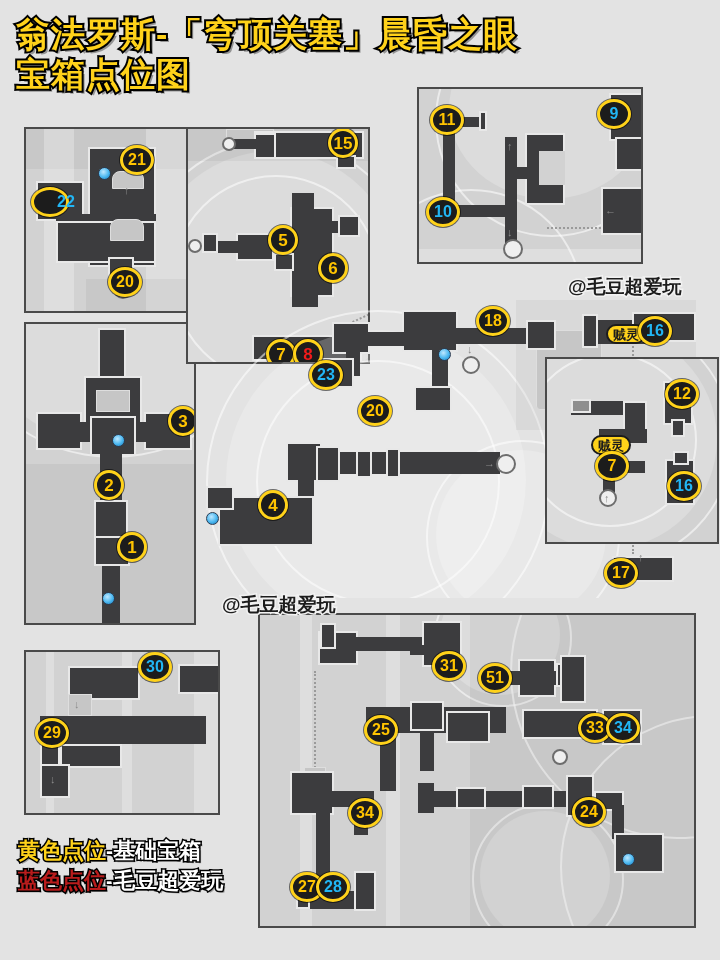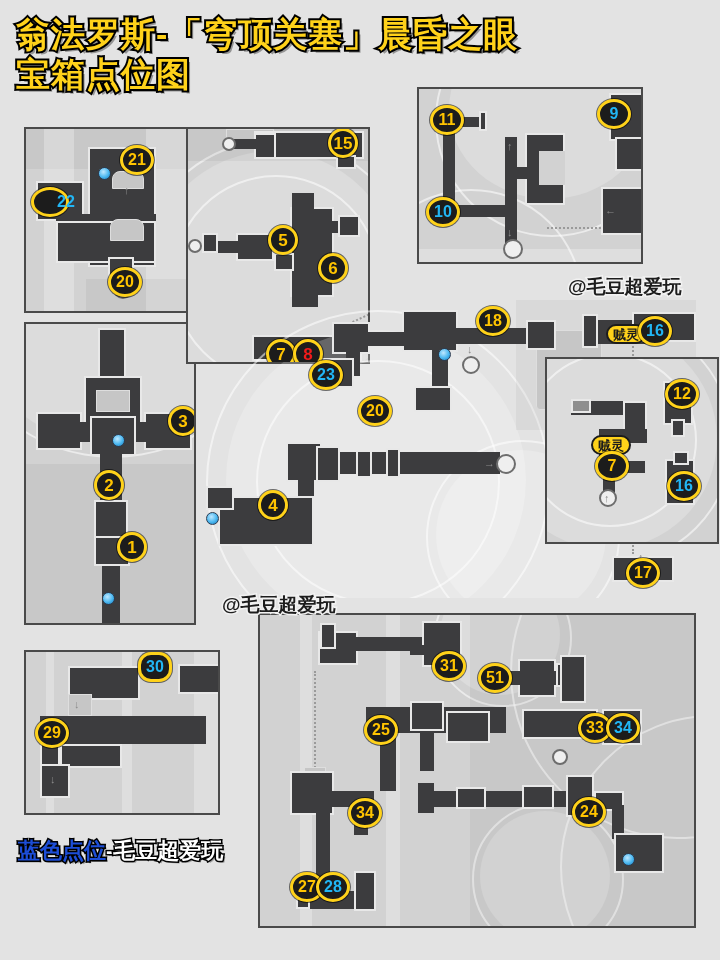--- a/index.html
+++ b/index.html
@@ -79,21 +79,21 @@
     position:absolute;font-size:19px;font-weight:bold;color:#1d1d1d;
     -webkit-text-stroke:3px #f2f2f2;paint-order:stroke fill;
     white-space:nowrap;z-index:40;
   }
 
   
   .legend{position:absolute;left:18px;top:836px;z-index:40;}
   .lg-row{font-size:22px;font-weight:bold;line-height:30px;white-space:nowrap;}
   .lg-k{-webkit-text-stroke:3px #000;paint-order:stroke fill;text-shadow:2px 2px 0 rgba(0,0,0,.3);}
   .lg-k.y{color:#ffd21a;}
-  .lg-k.b{color:#1d4ed8;}
+  .lg-k.b{color:#b91c1c;}
   .lg-k.r{color:#e81a1a;}
   .lg-v{color:#fff;-webkit-text-stroke:3px #000;paint-order:stroke fill;text-shadow:2px 2px 0 rgba(0,0,0,.3);}
 </style>
 </head>
 <body>
 
 <div id="root">
 
   <div class="title-block">
     <div class="title-line">翁法罗斯-「穹顶关塞」晨昏之眼</div>
@@ -168,21 +168,21 @@
     <div class="room" style="left:42px;top:14px;width:72px;height:34px;"></div>
     <div class="room" style="left:152px;top:12px;width:44px;height:30px;"></div>
     <div class="lightroom" style="left:42px;top:42px;width:24px;height:22px;"></div>
     <div class="arrowmark" style="left:48px;top:47px;">↓</div>
     <div class="corr" style="left:14px;top:64px;width:166px;height:28px;"></div>
     <div class="room" style="left:14px;top:78px;width:20px;height:56px;"></div>
     <div class="room" style="left:34px;top:92px;width:62px;height:24px;"></div>
     <div class="room" style="left:14px;top:112px;width:30px;height:34px;"></div>
     <div class="arrowmark" style="left:24px;top:122px;">↓</div>
 
-    <div class="mk two b" style="left:112px;top:0px;border-radius:13px;">
+    <div class="mk two b" style="left:112px;top:0px;">
       <span>30</span>
       </div>
     <div class="mk two y" style="left:9px;top:66px;">
       <span>29</span>
       </div>
   </div>
 
   <div class="panel" style="left:186px;top:127px;width:184px;height:237px;">
     <div class="arcd" style="left:-40px;top:22px;width:250px;height:250px;"></div>
     <div class="arc" style="left:-52px;top:10px;width:276px;height:276px;"></div>
@@ -320,21 +320,21 @@
     <div class="dottedv" style="left:86px;top:226px;height:28px;"></div>
     <div class="room" style="left:66px;top:256px;width:62px;height:26px;"></div>
     <div class="arrowmark" style="left:92px;top:252px;">↑</div>
 
     <div class="spirit" style="left:60px;top:24px;">
       <span>贼灵</span>
       </div>
     <div class="mk two b" style="left:92px;top:16px;">
       <span>16</span>
       </div>
-    <div class="mk two y" style="left:80px;top:258px;">
+    <div class="mk two y" style="left:58px;top:258px;">
       <span>17</span>
       </div>
   </div>
 
   <div class="panel" style="left:545px;top:357px;width:174px;height:187px;">
     <div class="arcd" style="left:-50px;top:-30px;width:220px;height:220px;"></div>
     <div class="arc" style="left:-62px;top:-42px;width:244px;height:244px;"></div>
     <div class="arc" style="left:-24px;top:-6px;width:170px;height:170px;"></div>
 
     <div class="room" style="left:116px;top:22px;width:30px;height:44px;"></div>
@@ -447,17 +447,20 @@
       </div>
   </div>
 
   <div class="wm" style="left:568px;top:274px;">
     <span>@毛豆超爱玩</span></div>
   <div class="wm" style="left:222px;top:592px;">
     <span>@毛豆超爱玩</span></div>
 
   <div class="legend">
     <div class="lg-row">
+      <span class="lg-k y">黄色点位</span><span class="lg-v">-</span><span class="lg-v">基础宝箱</span>
+    </div>
+    <div class="lg-row">
       <span class="lg-k b">蓝色点位</span><span class="lg-v">-</span><span class="lg-v">毛豆超爱玩</span>
     </div>
   </div>
 
 </div>
 
 </body></html>

